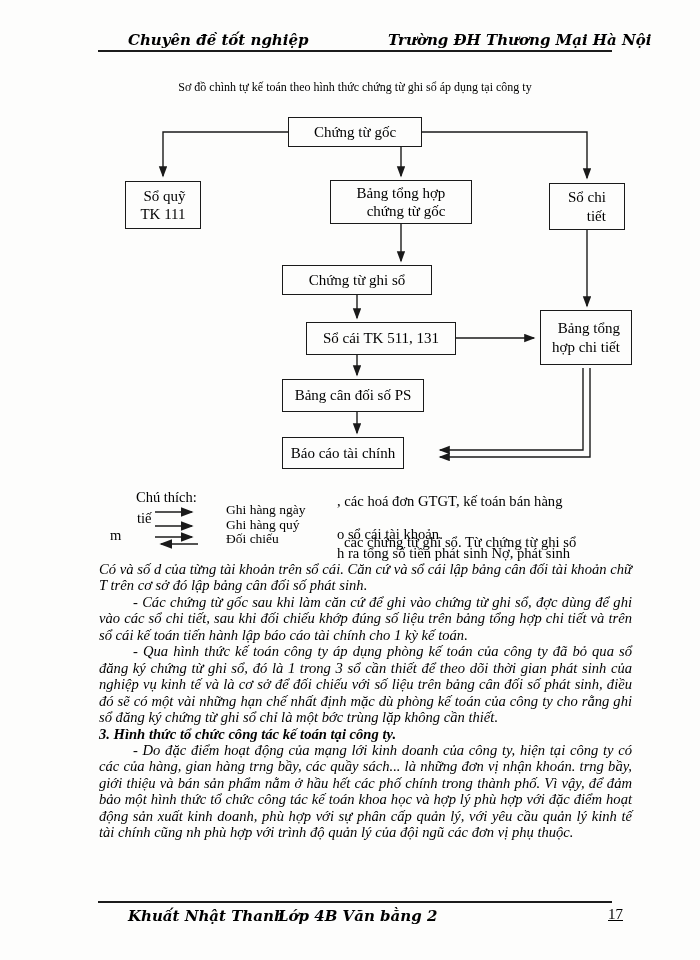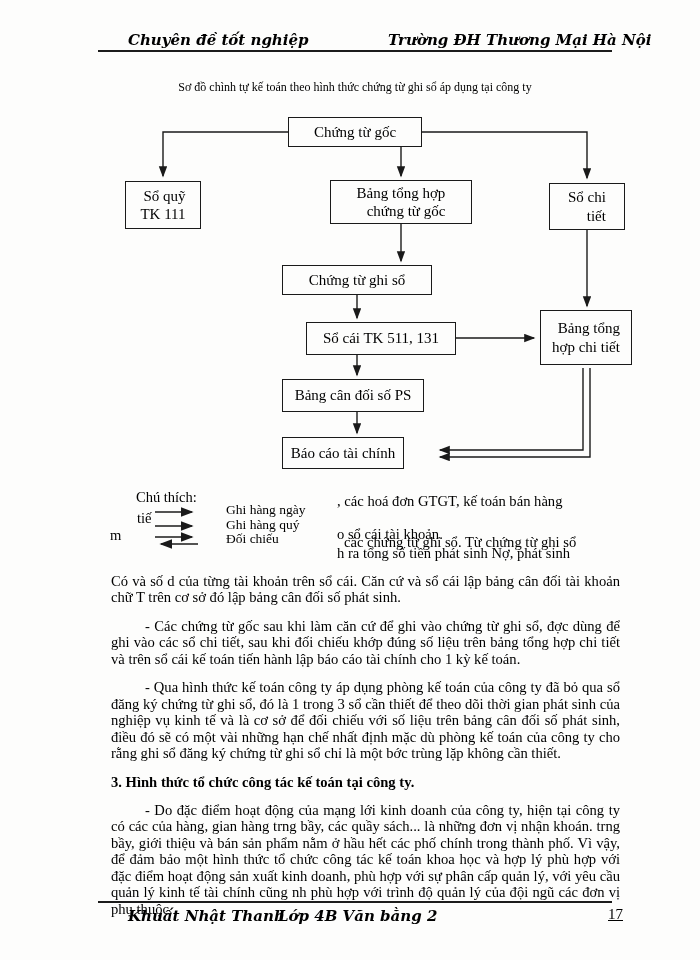--- a/index.html
+++ b/index.html
@@ -21,21 +21,21 @@
   .fc-box span{white-space:pre-line;}
   .arrows{position:absolute;left:0;top:0;pointer-events:none;}
   .legend-title{position:absolute;left:136px;top:489px;font-size:14.5px;}
   .legend-labels{position:absolute;left:226px;top:503px;font-size:13.5px;line-height:14.5px;}
   .legend-labels div{white-space:nowrap;}
   .frag{position:absolute;font-size:14.6px;white-space:nowrap;}
   .body-text{
     position:absolute;left:99px;top:561px;width:533px;
     font-size:14.6px;line-height:16.45px;text-align:justify;
   }
-  .body-text p{margin:12px;}
+  .body-text p{margin:0;font-style:italic;}
   .indent{text-indent:34px;}
   .sec-heading{font-weight:bold;}
   .ftr{
     position:absolute;font-family:"DejaVu Serif", serif;
     font-style:italic;font-weight:bold;font-size:15px;white-space:nowrap;
   }
   .pageno{position:absolute;font-size:15px;}
 </style>
 </head>
 <body>

